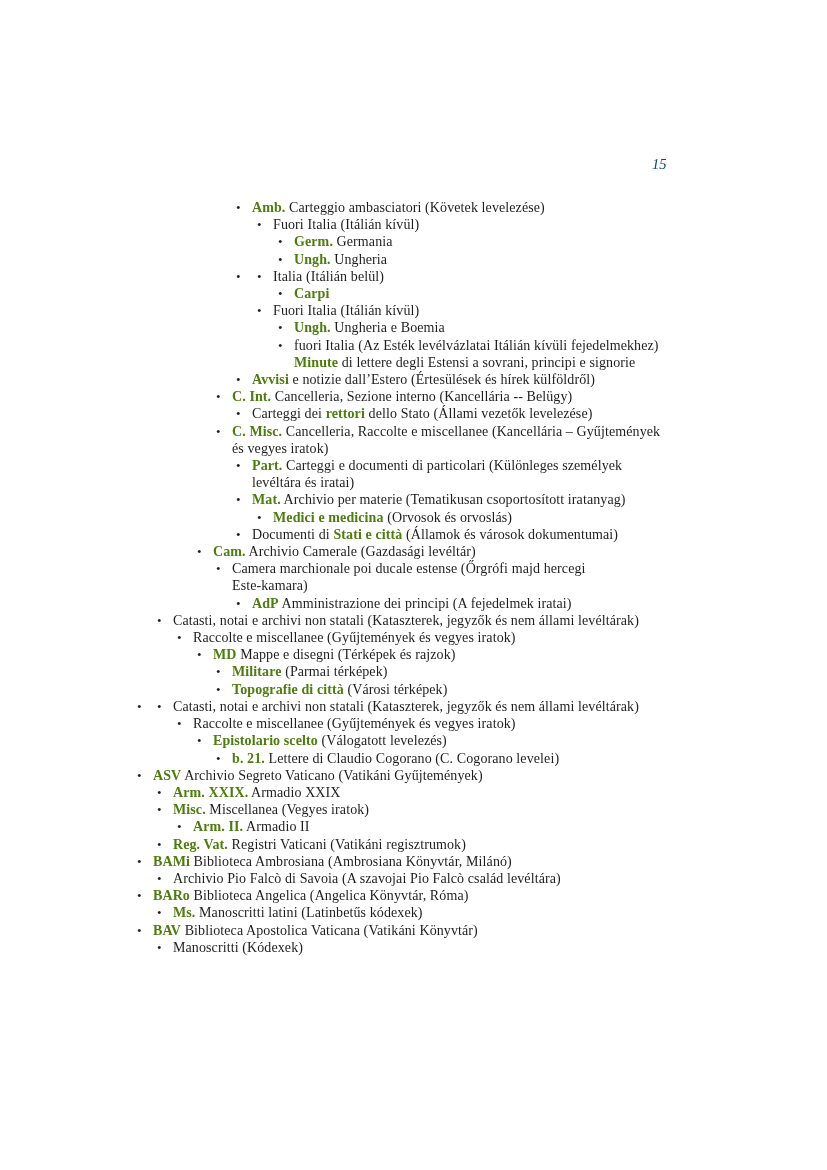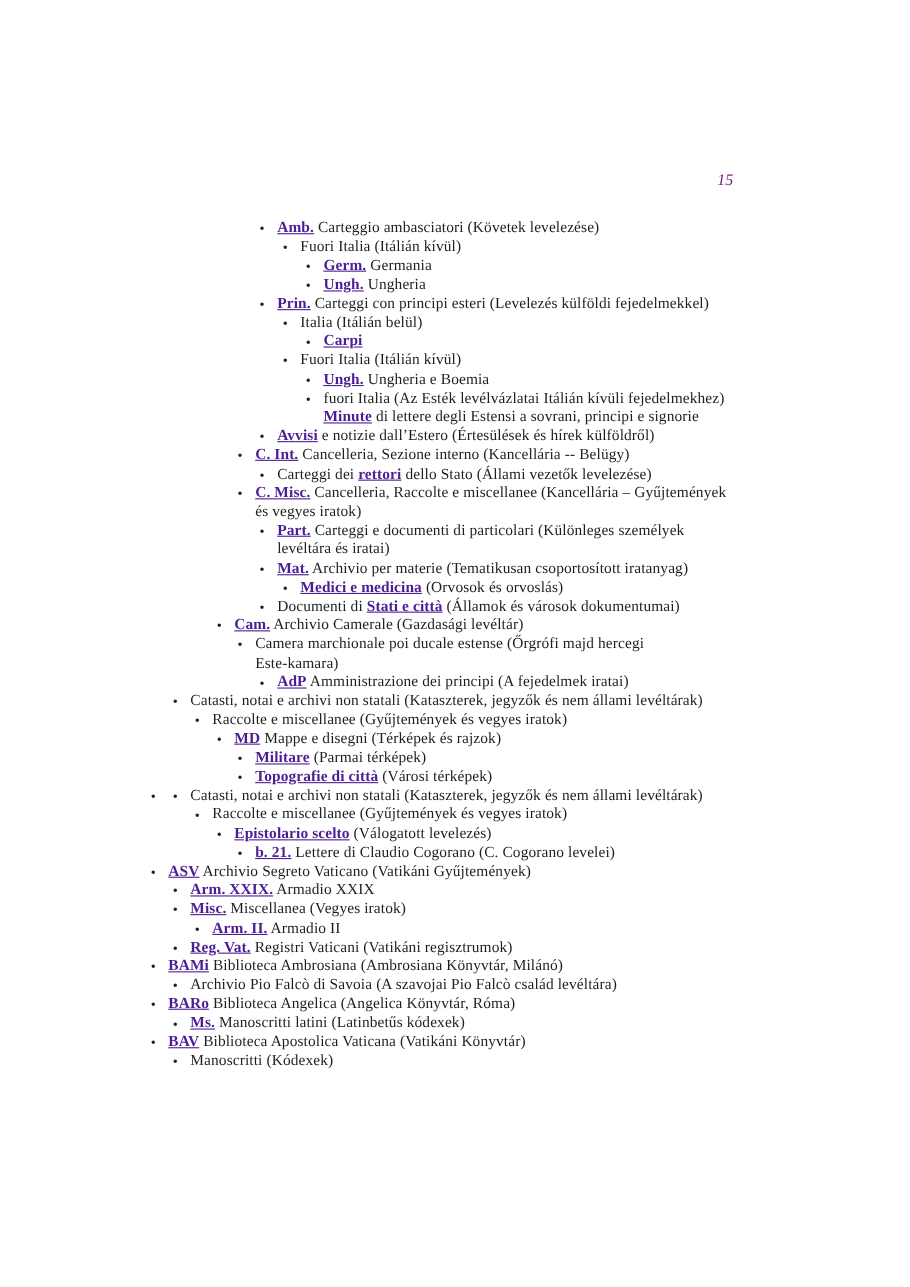--- a/index.html
+++ b/index.html
@@ -24,21 +24,21 @@
     line-height: 18px;
     color: #242424;
   }
   .page-number {
     position: absolute;
     top: 155px;
     left: 652px;
     font-style: italic;
     font-size: 14.5px;
     line-height: 18px;
-    color: #701a75;
+    color: #0c4a6e;
   }
   .content {
     position: absolute;
     top: 199px;
     left: 0;
     width: 827px;
   }
   .item { position: relative; }
   .bullet {
     position: absolute;
@@ -46,21 +46,21 @@
     font-size: 13px;
     line-height: 17.2px;
     color: #1e1e1e;
   }
   .line {
     white-space: nowrap;
     font-size: 14px;
     line-height: 17.2px;
     letter-spacing: 0.1px;
   }
-  .line b { font-weight: 700; color: #4c1d95; text-decoration: underline; }
+  .line b { font-weight: 700; color: #4d7c0f; }
 </style>
 </head>
 <body>
 
 <div class="page">
   <div class="page-number">15</div>
   <div class="content">
       <div class="item" style="padding-left: 252px;">
         <span class="bullet" style="left: 236px;">•</span>
         <div class="line"><b>Amb.</b><span> Carteggio ambasciatori (Követek levelezése)</span></div>
@@ -72,21 +72,20 @@
       <div class="item" style="padding-left: 294px;">
         <span class="bullet" style="left: 278px;">•</span>
         <div class="line"><b>Germ.</b><span> Germania</span></div>
       </div>
       <div class="item" style="padding-left: 294px;">
         <span class="bullet" style="left: 278px;">•</span>
         <div class="line"><b>Ungh.</b><span> Ungheria</span></div>
       </div>
       <div class="item" style="padding-left: 252px;">
         <span class="bullet" style="left: 236px;">•</span>
-        <div class="line"><b>Prin.</b><span> Carteggi con principi esteri (Levelezés külföldi fejedelmekkel)</span></div>
       </div>
       <div class="item" style="padding-left: 273px;">
         <span class="bullet" style="left: 257px;">•</span>
         <div class="line"><span>Italia (Itálián belül)</span></div>
       </div>
       <div class="item" style="padding-left: 294px;">
         <span class="bullet" style="left: 278px;">•</span>
         <div class="line"><b>Carpi</b></div>
       </div>
       <div class="item" style="padding-left: 273px;">

